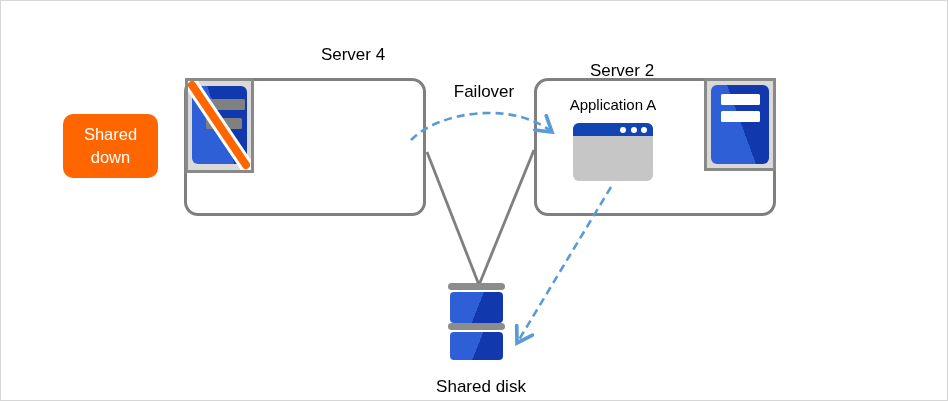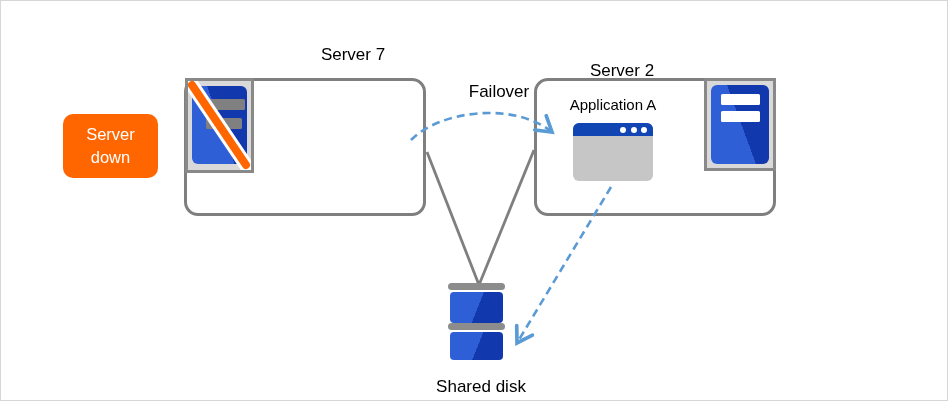--- a/index.html
+++ b/index.html
@@ -67,35 +67,35 @@
     position: absolute; left: 1px; width: 57px; height: 7px;
     background: #8c8c8c; border-radius: 3.5px;
   }
   .disk-body {
     position: absolute; left: 3px; width: 53px;
     background: linear-gradient(112deg, #2f5fd6 52%, #1238ae 52%);
     border-radius: 4px;
   }
   #disk-label { left: 400px; top: 376px; width: 160px; font-size: 17px; text-align: center; white-space: nowrap; }
 
-  #failover-label { left: 448px; top: 81px; width: 100px; font-size: 17px; text-align: center; white-space: nowrap; }
+  #failover-label { left: 433px; top: 81px; width: 100px; font-size: 17px; text-align: center; white-space: nowrap; }
 
   #connector-layer { left: 0; top: 0; pointer-events: none; }
 </style>
 </head>
 <body>
 
 <div id="canvas">
 
   <div class="abs badge">
-    <div>Server</div>
+    <div>Shared</div>
     <div>down</div>
   </div>
 
-  <div class="abs group-label" id="server1-label">Server 7</div>
+  <div class="abs group-label" id="server1-label">Server 4</div>
   <div class="abs group-label" id="server2-label">Server 2</div>
 
   <div class="abs server-box" id="server1-box"></div>
   <div class="abs server-box" id="server2-box"></div>
 
   <svg id="connector-layer" class="abs" width="948" height="401" viewBox="0 0 948 401">
     <defs>
       <marker id="openArrow" viewBox="0 0 12 12" refX="10" refY="6" markerWidth="8.5" markerHeight="8.5" orient="auto-start-reverse">
         <path d="M2,1 L10,6 L2,11" fill="none" stroke="#5B9BD5" stroke-width="2" stroke-linecap="round"></path>
       </marker>

